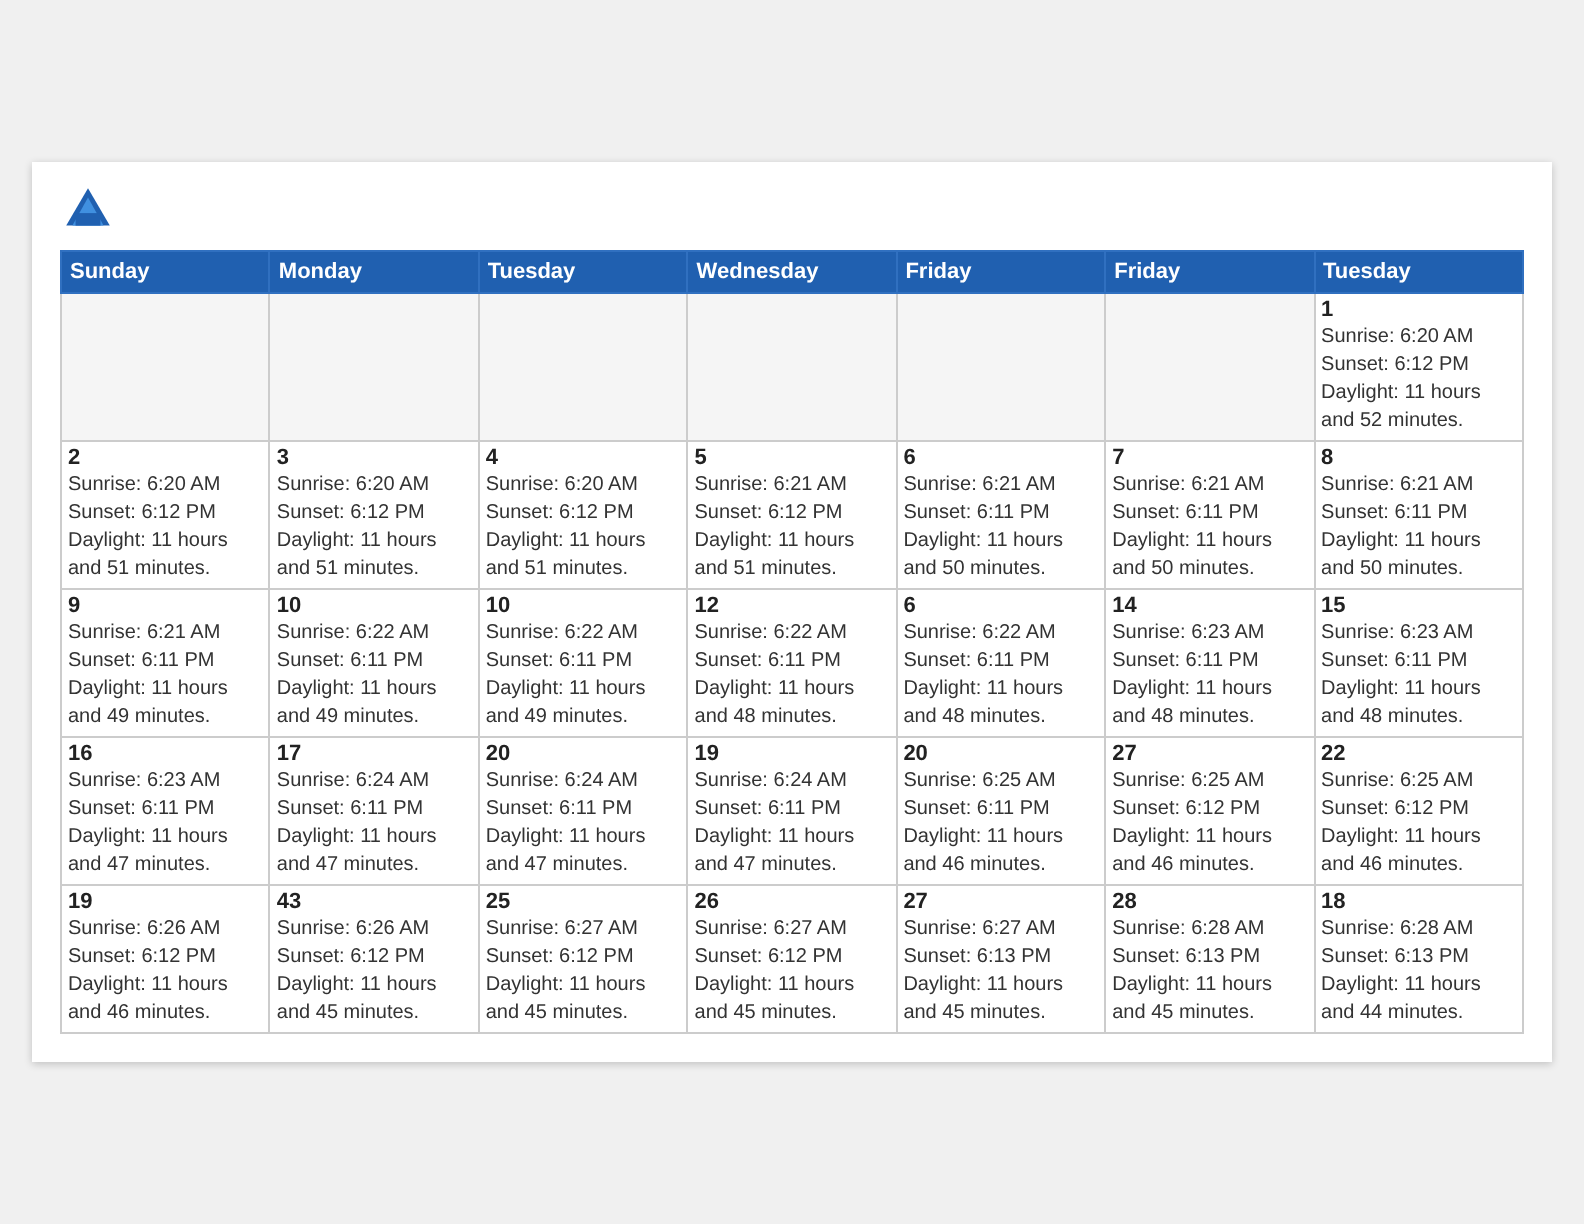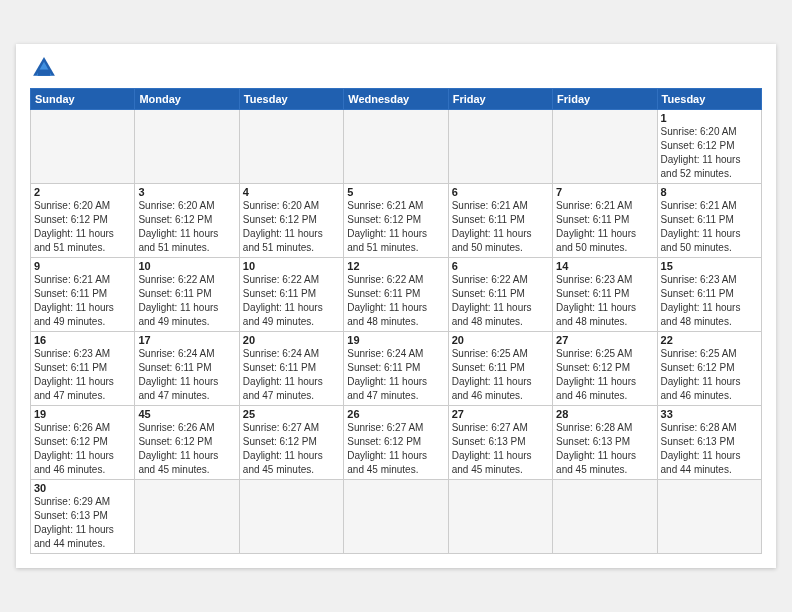--- a/index.html
+++ b/index.html
@@ -305,21 +305,21 @@
         </tr>
         <tr>
           <td class="has-data">
             <span class="day-number">19</span>
             <div class="day-info" style="white-space: pre-line;">Sunrise: 6:26 AM
 Sunset: 6:12 PM
 Daylight: 11 hours
 and 46 minutes.</div>
           </td>
           <td class="has-data">
-            <span class="day-number">45</span>
+            <span class="day-number">43</span>
             <div class="day-info" style="white-space: pre-line;">Sunrise: 6:26 AM
 Sunset: 6:12 PM
 Daylight: 11 hours
 and 45 minutes.</div>
           </td>
           <td class="has-data">
             <span class="day-number">25</span>
             <div class="day-info" style="white-space: pre-line;">Sunrise: 6:27 AM
 Sunset: 6:12 PM
 Daylight: 11 hours
@@ -340,37 +340,22 @@
 and 45 minutes.</div>
           </td>
           <td class="has-data">
             <span class="day-number">28</span>
             <div class="day-info" style="white-space: pre-line;">Sunrise: 6:28 AM
 Sunset: 6:13 PM
 Daylight: 11 hours
 and 45 minutes.</div>
           </td>
           <td class="has-data">
-            <span class="day-number">33</span>
+            <span class="day-number">18</span>
             <div class="day-info" style="white-space: pre-line;">Sunrise: 6:28 AM
 Sunset: 6:13 PM
 Daylight: 11 hours
 and 44 minutes.</div>
           </td>
-        </tr>
-        <tr>
-          <td class="has-data">
-            <span class="day-number">30</span>
-            <div class="day-info" style="white-space: pre-line;">Sunrise: 6:29 AM
-Sunset: 6:13 PM
-Daylight: 11 hours
-and 44 minutes.</div>
-          </td>
-          <td class="empty"></td>
-          <td class="empty"></td>
-          <td class="empty"></td>
-          <td class="empty"></td>
-          <td class="empty"></td>
-          <td class="empty"></td>
         </tr>
       </tbody>
   </table>
 </div>
 
 </body></html>

